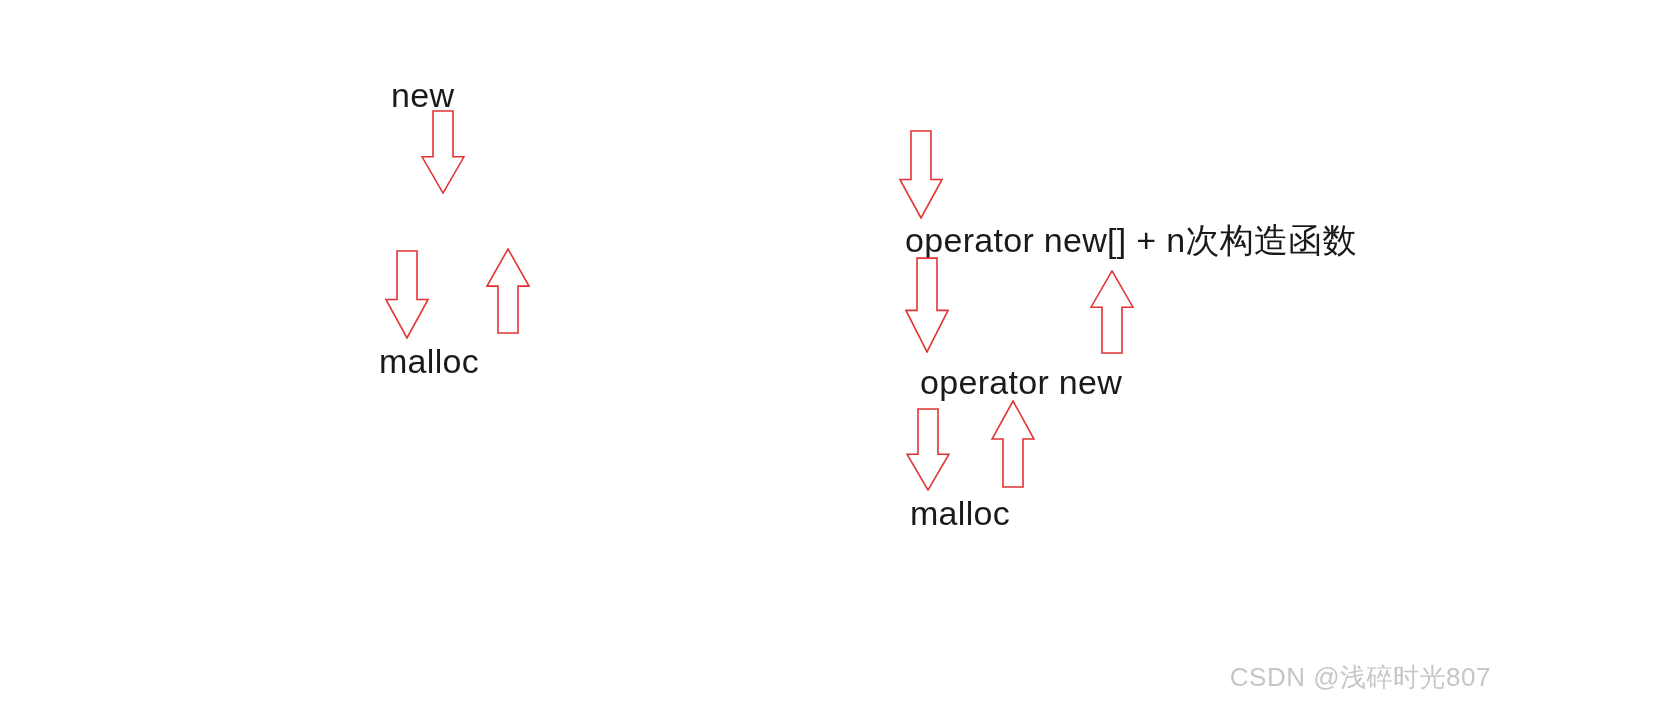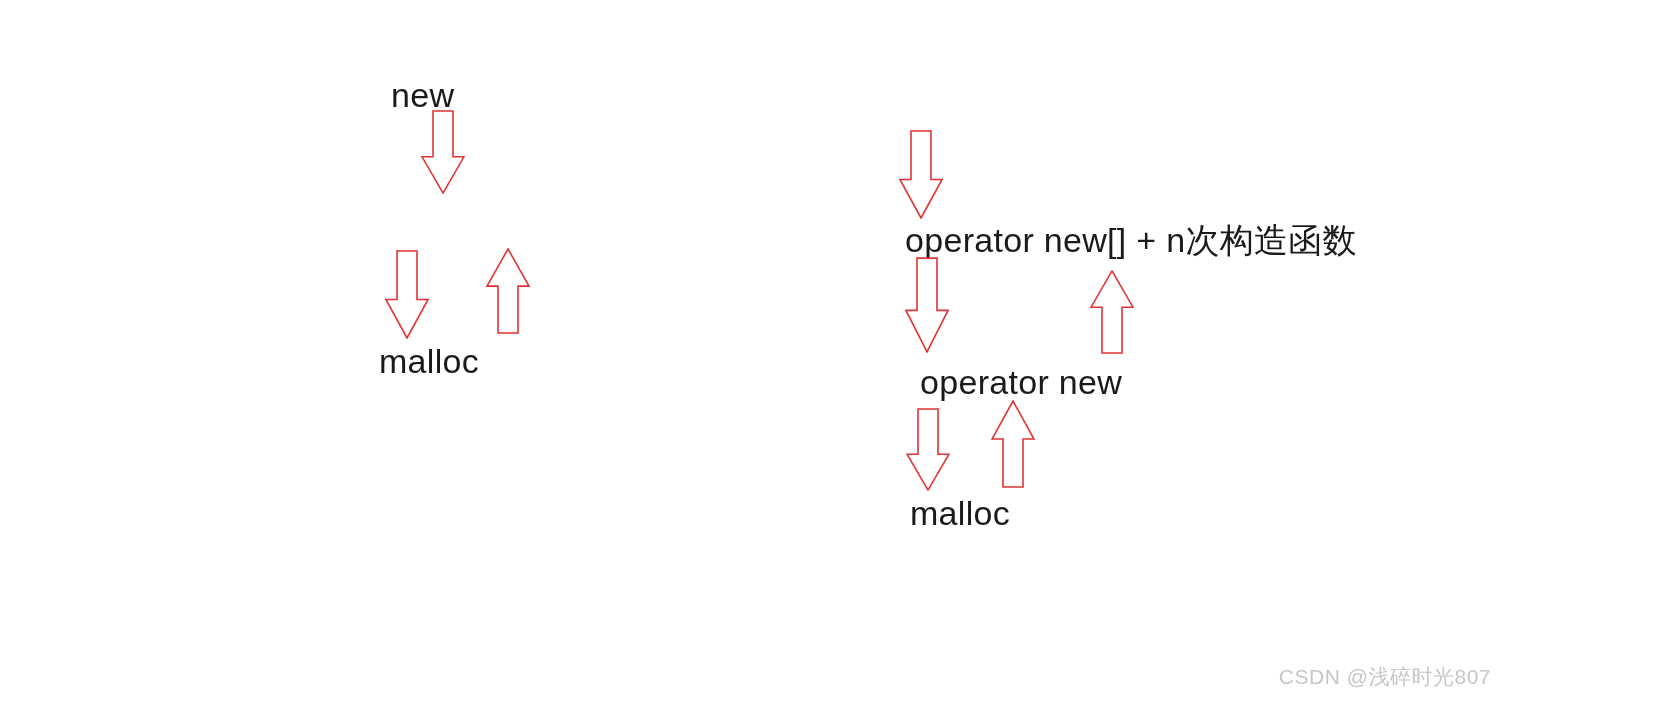--- a/index.html
+++ b/index.html
@@ -30,21 +30,21 @@
   .arrow path {
     fill: var(--arrow-fill, #ffffff);
     stroke: var(--arrow-stroke, #e23333);
     stroke-width: 1.6;
     stroke-linejoin: miter;
   }
   .watermark {
     position: absolute;
     top: 663px;
     right: 8px;
-    font-size: 21px;
+    font-size: 26px;
     line-height: 28px;
     letter-spacing: 0.5px;
     color: var(--watermark, #c6c6c6);
     white-space: nowrap;
     margin-left: 8px;
   }
 </style>
 </head>
 <body>
 

